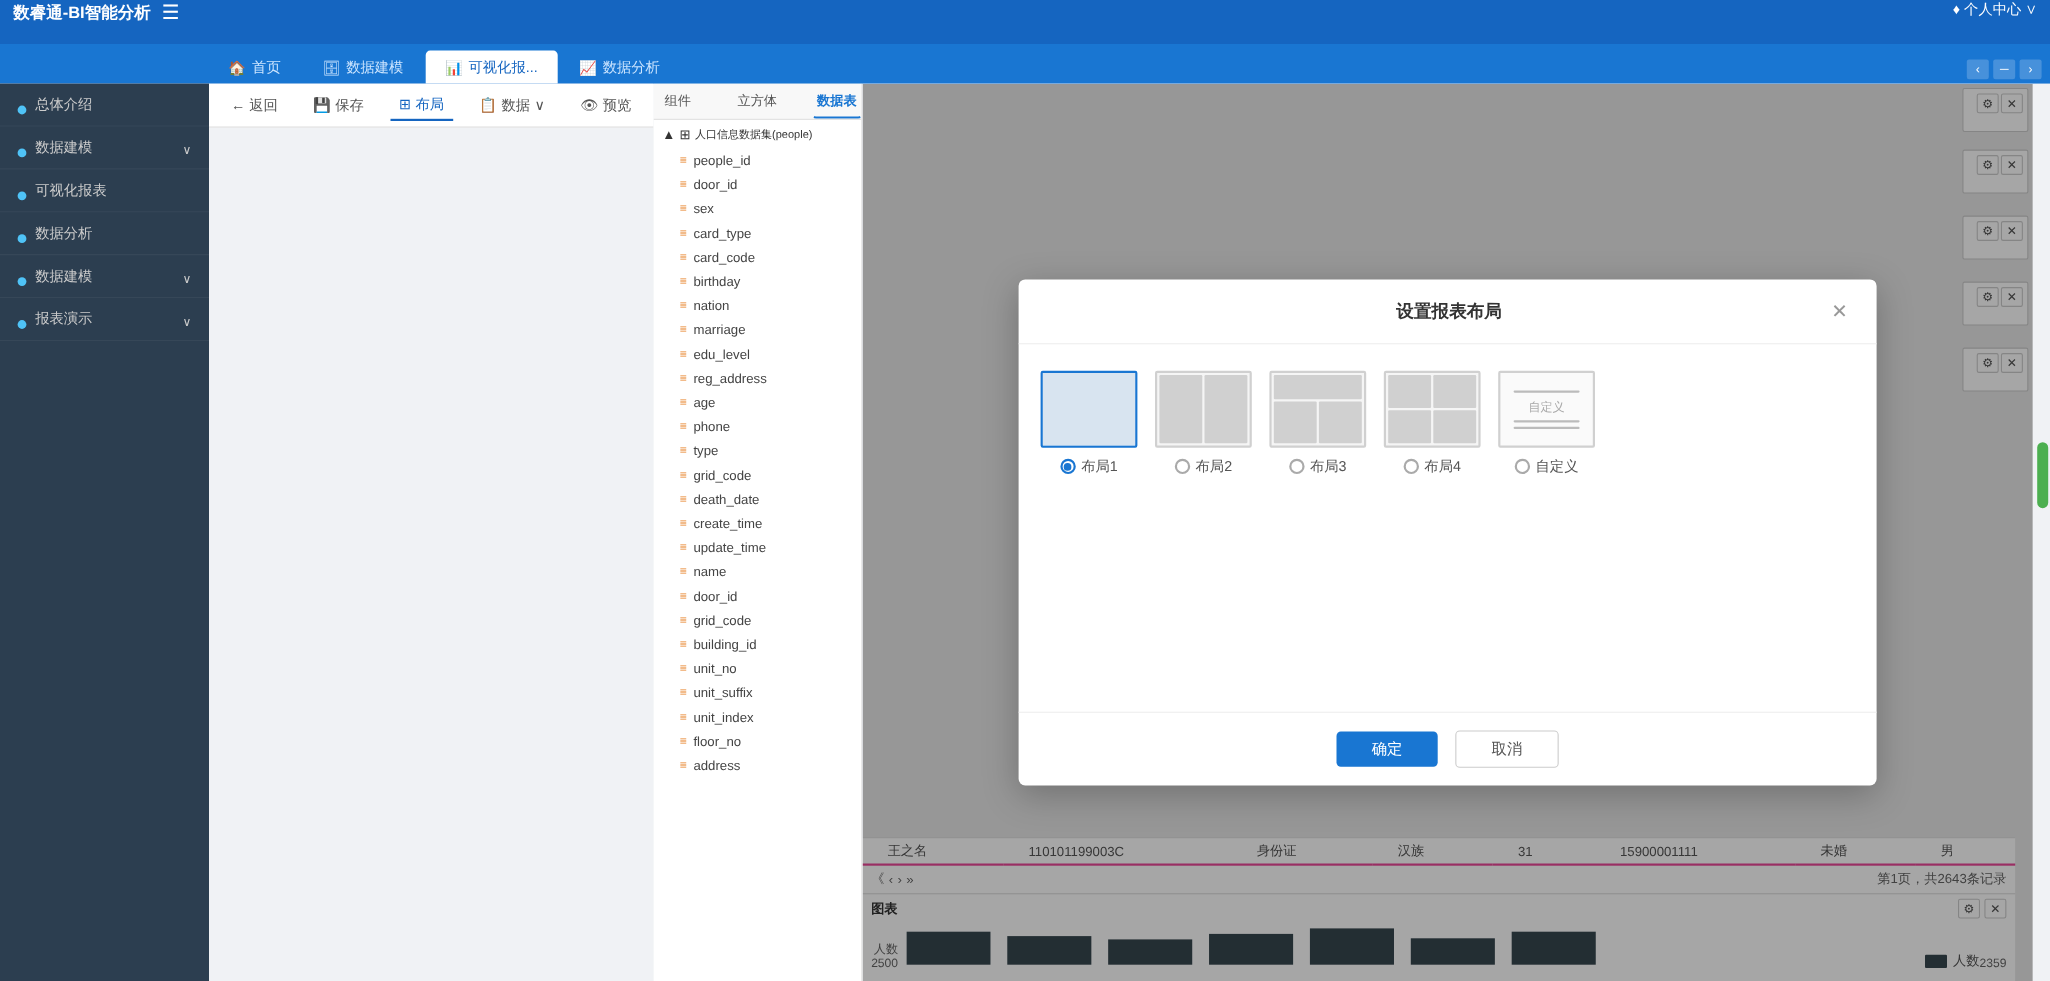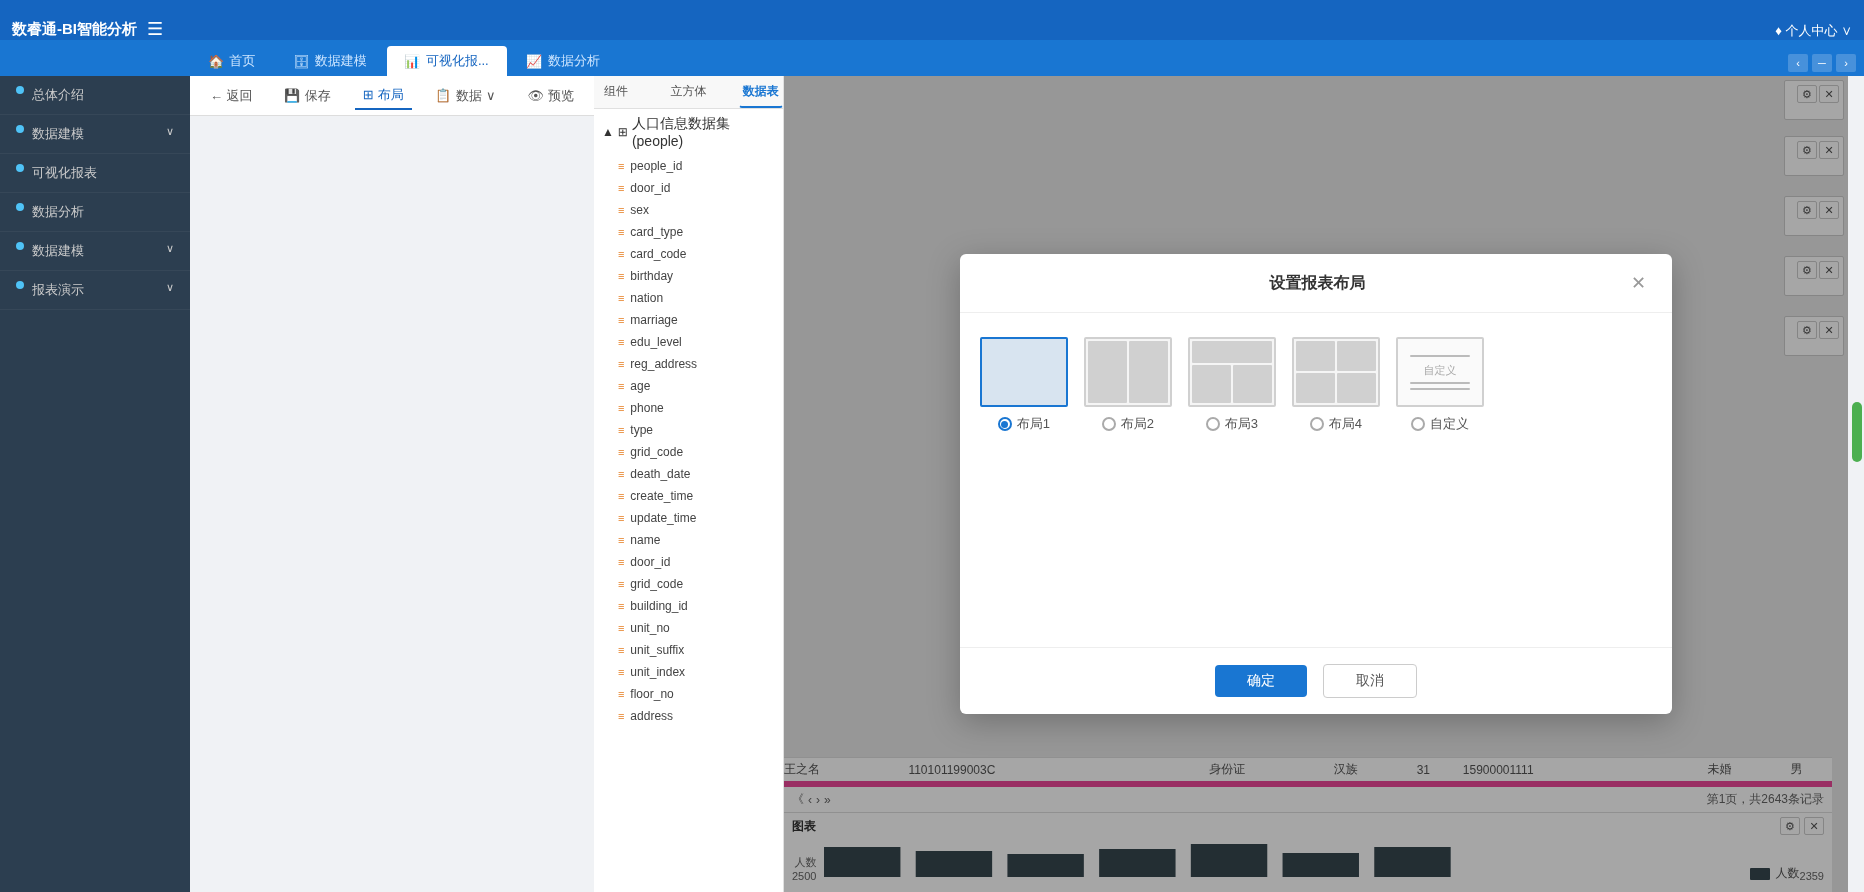--- a/index.html
+++ b/index.html
@@ -3,21 +3,21 @@
   <meta charset="utf-8">
   <style>
     * { box-sizing: border-box; margin: 0; padding: 0; }
     body { font-family: "Microsoft YaHei", "SimHei", Arial, sans-serif; font-size: 13px; background: #f0f2f5; overflow: hidden; }
 
     
     .top-bar {
       height: 40px;
       background: #1565c0;
       display: flex;
-      align-items: flex-end;
+      align-items: flex-start;
       justify-content: space-between;
       padding: 0 12px;
       color: #fff;
     }
     .top-bar-left { display: flex; align-items: center; gap: 10px; }
     .top-bar-logo { font-size: 15px; font-weight: bold; color: #fff; }
     .top-bar-menu-icon { font-size: 18px; cursor: pointer; }
     .top-bar-right { font-size: 13px; color: #fff; display: flex; align-items: center; gap: 6px; }
 
     
@@ -78,21 +78,21 @@
       background: #2c3e50;
       color: #ccc;
       flex-shrink: 0;
       overflow-y: auto;
     }
     .sidebar-item {
       padding: 10px 16px;
       font-size: 13px;
       cursor: pointer;
       display: flex;
-      align-items: flex-start;
+      align-items: flex-end;
       gap: 8px;
       border-bottom: 1px solid rgba(255,255,255,0.05);
     }
     .sidebar-item .dot { width: 8px; height: 8px; border-radius: 50%; background: #4fc3f7; flex-shrink: 0; }
     .sidebar-item .arrow { margin-left: auto; font-size: 11px; }
 
     
     .content-area {
       flex: 1;
       display: flex;
@@ -217,21 +217,21 @@
       top: 0; left: 0; right: 0; bottom: 0;
       background: rgba(0,0,0,0.35);
       display: flex;
       align-items: center;
       justify-content: center;
       z-index: 100;
     }
     .modal {
       background: #fff;
       border-radius: 6px;
-      width: 712px;
+      width: 780px;
       min-height: 460px;
       box-shadow: 0 8px 32px rgba(0,0,0,0.25);
       display: flex;
       flex-direction: column;
     }
     .modal-header {
       padding: 16px 20px;
       border-bottom: 1px solid #eee;
       display: flex;
       align-items: center;
@@ -357,22 +357,22 @@
       cursor: pointer;
     }
 
     
     .mini-table {
       width: 100%;
       font-size: 12px;
       border-collapse: collapse;
     }
     .mini-table td {
-      padding: 3px 0;
-      border-bottom: 6px solid #ec4899;
+      padding: 3px 23px;
+      border-bottom: 2px solid #ec4899;
       color: #555;
     }
     .pagination-bar {
       padding: 4px 8px;
       font-size: 12px;
       color: #666;
       display: flex;
       align-items: center;
       justify-content: space-between;
     }
@@ -475,21 +475,21 @@
       <div class="data-panel">
         <div style="display:flex; border-bottom:1px solid #e0e0e0; background:#f8f8f8;gap:28px;">
           <div class="sub-btn" style="flex:1;text-align:center;padding:6px 0;">组件</div>
           <div class="sub-btn" style="flex:1;text-align:center;padding:6px 0;">立方体</div>
           <div class="sub-btn" style="flex:1;text-align:center;padding:6px 0; font-weight:bold; border-bottom:2px solid #1976d2; color:#1976d2;">数据表</div>
         </div>
 
         <div class="tree-node-parent">
           <span>▲</span>
           <span>⊞</span>
-          <span style="font-size:14px;color:#333;">人口信息数据集(people)</span>
+          <span style="font-size:10px;color:#333;">人口信息数据集(people)</span>
         </div>
         <div id="tree-fields">
         <div class="tree-node-child">
               <span class="field-icon">≡</span>
               <span>people_id</span>
             </div>
             <div class="tree-node-child">
               <span class="field-icon">≡</span>
               <span>door_id</span>
             </div>

